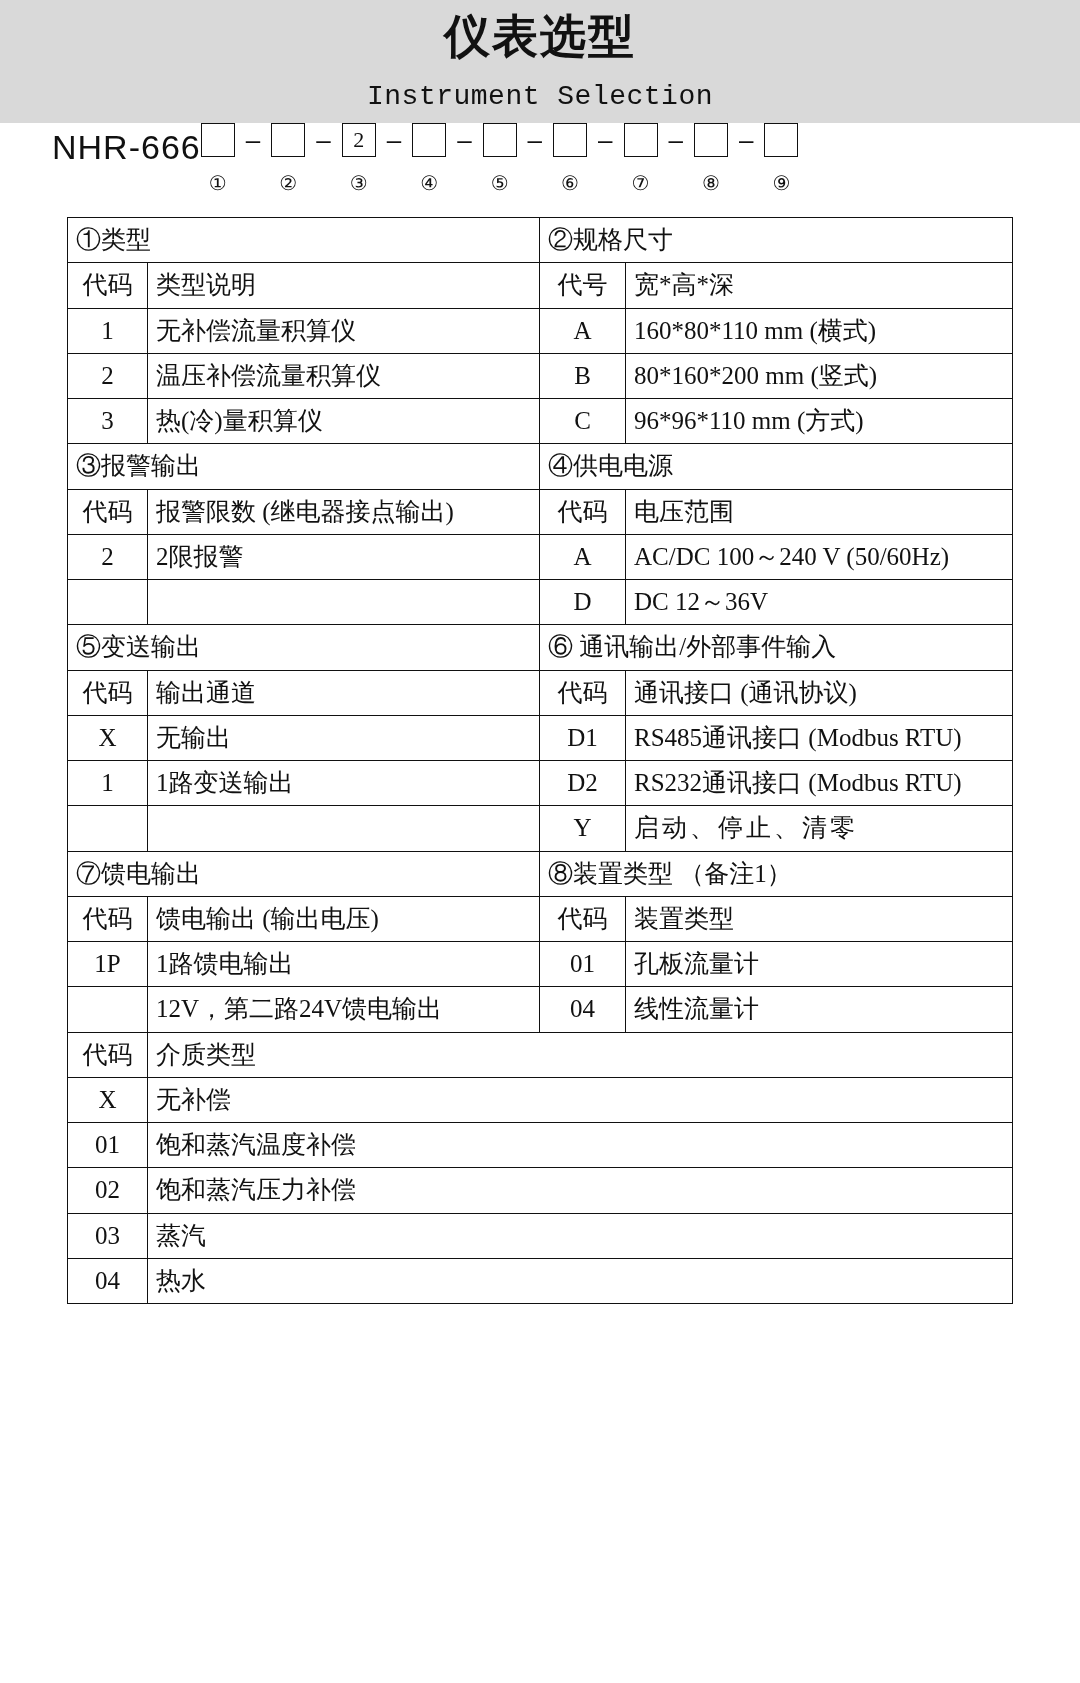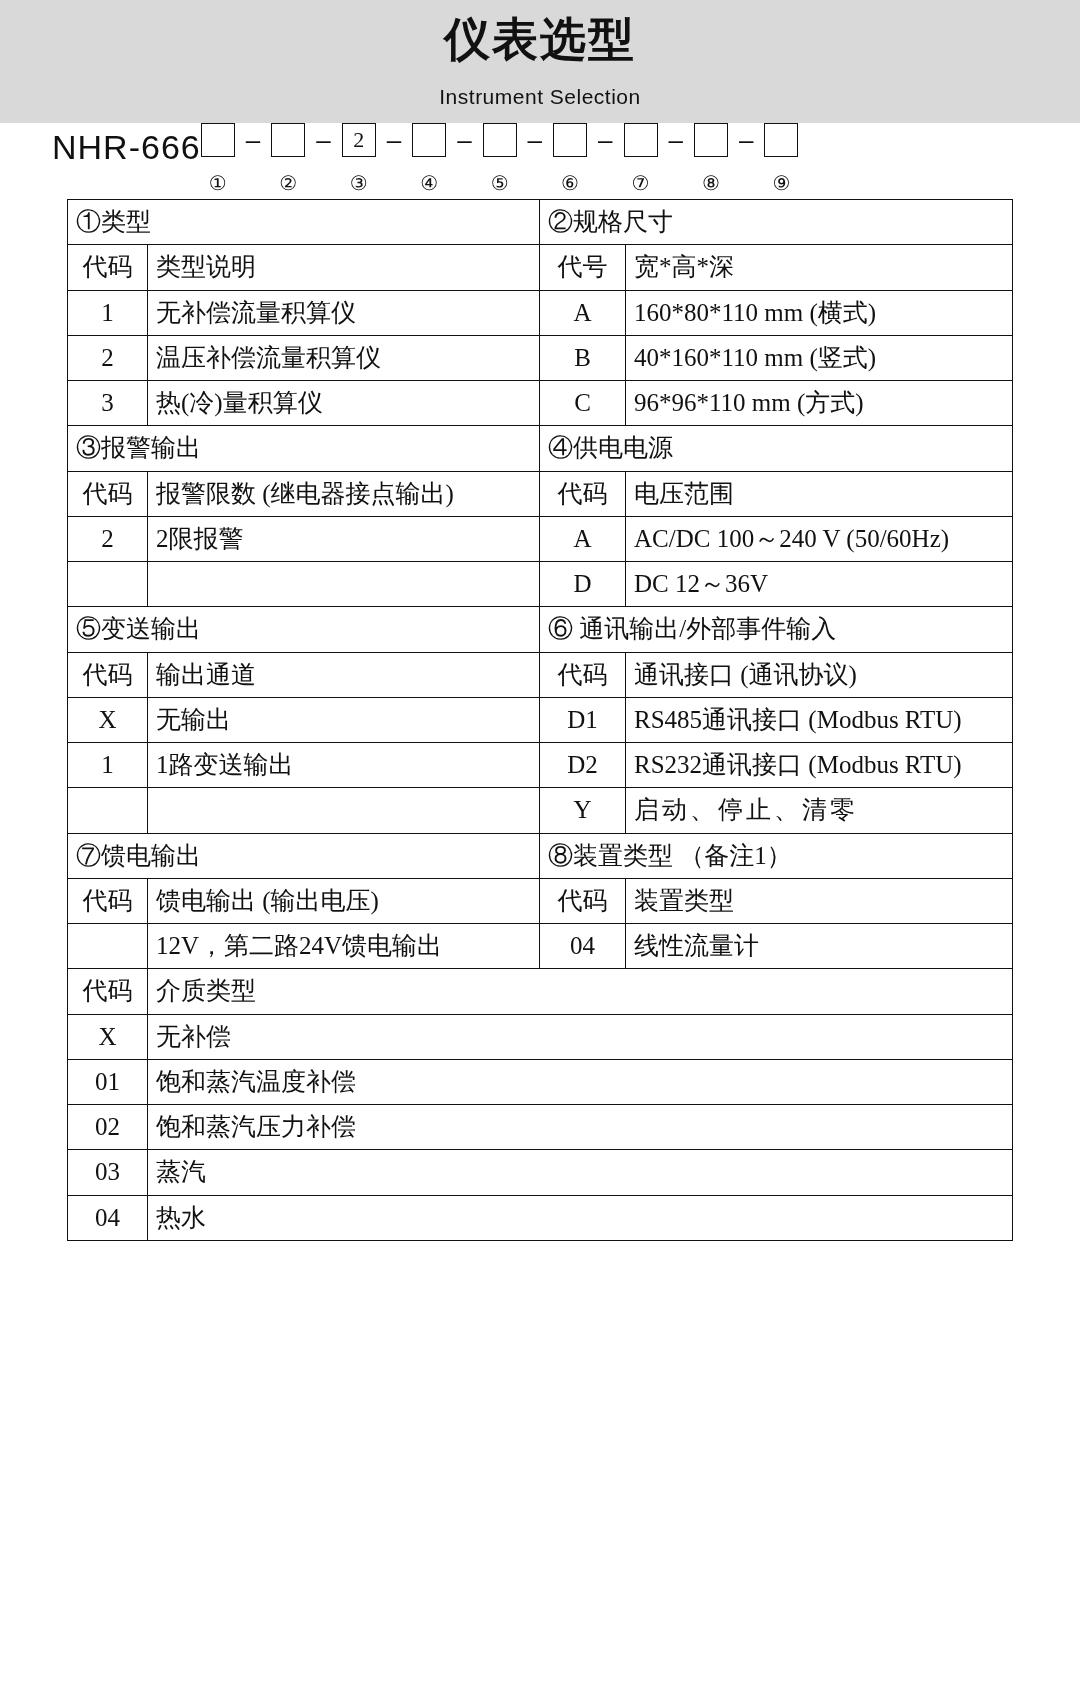--- a/index.html
+++ b/index.html
@@ -25,24 +25,24 @@
     justify-content: center;
   }
   .header-title {
     font-size: 46px;
     font-weight: bold;
     letter-spacing: 2px;
     line-height: 1.1;
     font-family: "Liberation Sans", sans-serif;
   }
   .header-sub {
-    font-size: 21px;
+    font-size: 28px;
     letter-spacing: 0.5px;
     margin-top: 20px;
-    font-family: Liberation Sans, sans-serif;
+    font-family: Liberation Mono, monospace;
   }
 
   
   .model-row {
     padding-left: 52px;
     display: flex;
     align-items: flex-start;
   }
   .model-name {
     font-size: 34px;
@@ -80,21 +80,21 @@
   .dash {
     font-size: 26px;
     line-height: 34px;
     padding: 0 11px;
     font-family: "Liberation Sans", sans-serif;
   }
 
   
   table.sel {
     border-collapse: collapse;
-    margin: 4px auto 0 auto;
+    margin: 22px auto 0 auto;
     width: 945px;
     table-layout: fixed;
   }
   table.sel td {
     border: 1.5px solid #111;
     padding: 4px 8px;
     font-size: 25px;
     line-height: 1.45;
     vertical-align: middle;
     font-family: "Liberation Serif", "DejaVu Serif", serif;
@@ -197,21 +197,21 @@
   <tr>
     <td class="code">1</td>
     <td>无补偿流量积算仪</td>
     <td class="code-l">A</td>
     <td>160*80*110 mm (横式)</td>
   </tr>
   <tr>
     <td class="code">2</td>
     <td>温压补偿流量积算仪</td>
     <td class="code-l">B</td>
-    <td>40*160*110 mm (竖式)</td>
+    <td>80*160*200 mm (竖式)</td>
   </tr>
   <tr>
     <td class="code">3</td>
     <td>热(冷)量积算仪</td>
     <td class="code-l">C</td>
     <td>96*96*110 mm (方式)</td>
   </tr>
 
   <tr>
     <td class="sec" colspan="2">③报警输出</td>
@@ -269,20 +269,26 @@
     <td class="sec" colspan="2">⑦馈电输出</td>
     <td class="sec" colspan="2">⑧装置类型 （备注1）</td>
   </tr>
   <tr>
     <td class="code hdr">代码</td>
     <td class="hdr">馈电输出 (输出电压)</td>
     <td class="code-l hdr">代码</td>
     <td class="hdr">装置类型</td>
   </tr>
   <tr>
+    <td class="code">1P</td>
+    <td>1路馈电输出</td>
+    <td class="code-l">01</td>
+    <td>孔板流量计</td>
+  </tr>
+  <tr>
     <td class="code">&nbsp;</td>
     <td class="nowrap">12V，第二路24V馈电输出</td>
     <td class="code-l">04</td>
     <td>线性流量计</td>
   </tr>
 
   <tr>
     <td class="code hdr">代码</td>
     <td class="hdr" colspan="3">介质类型</td>
   </tr>

